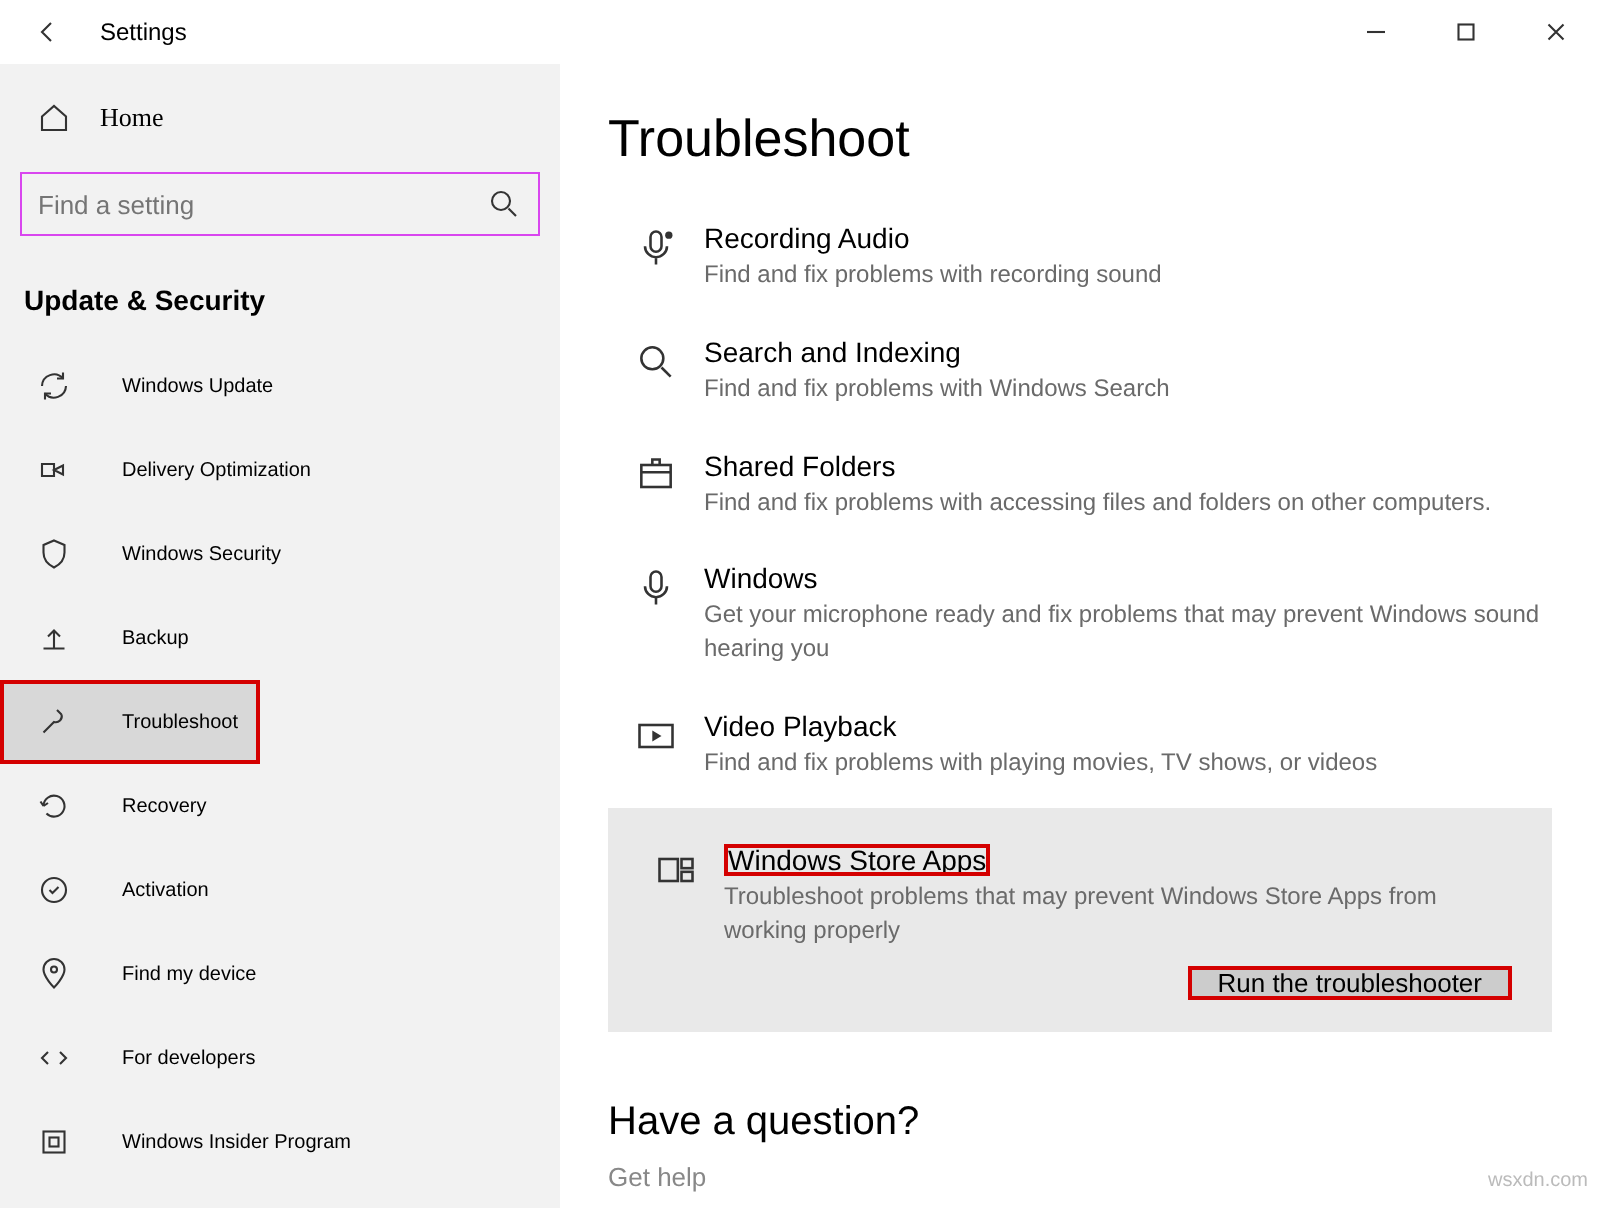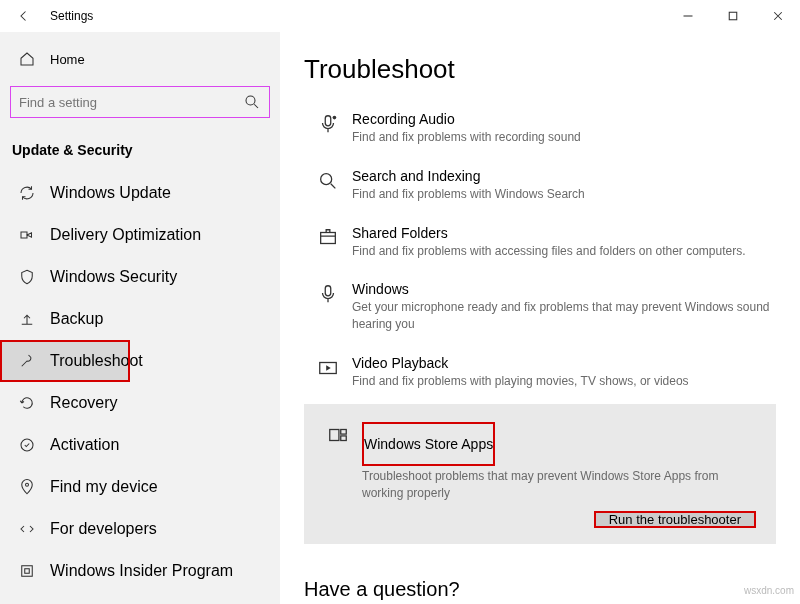--- a/index.html
+++ b/index.html
@@ -4,27 +4,27 @@
 <style>
 * { box-sizing: border-box; margin: 0; padding: 0; }
 body { font-family: "Segoe UI", Arial, sans-serif; font-size: 13px; color: #000; background: #fff; width: 800px; height: 604px; overflow: hidden; position: relative; }
 .titlebar { height: 32px; display: flex; align-items: center; padding-left: 8px; background: #fff; }
 .titlebar .back { width: 32px; height: 32px; display: flex; align-items: center; justify-content: center; }
 .titlebar .title { margin-left: 10px; font-size: 12px; }
 .titlebar .controls { margin-left: auto; display: flex; }
 .titlebar .controls div { width: 45px; height: 32px; display: flex; align-items: center; justify-content: center; font-size: 12px; }
 .content { display: flex; height: calc(100% - 32px); }
 .sidebar { width: 280px; background: #f2f2f2; padding: 8px 0 0 0; overflow-y: auto; }
-.home { display: flex; align-items: center; padding: 10px 18px; font-size: 13px; }
+.home { display: flex; align-items: center; padding: 10px 18px; font-size: 13px; font-family: Liberation Serif, serif; }
 .home .icon { width: 18px; display: flex; justify-content: center; }
 .home .label { margin-left: 14px; }
 .searchbox { margin: 8px 10px 14px 10px; border: 1px solid #d946ef; height: 32px; display: flex; align-items: center; padding: 0 8px; background: #fff0; }
 .searchbox input { border: none; background: transparent; outline: none; font-size: 13px; flex: 1; color: #666; }
 .section-title { padding: 10px 12px 14px 12px; font-weight: 700; font-size: 14px; }
-.nav-item { display: flex; align-items: center; padding: 12px 18px; font-size: 16px; cursor: default; }
+.nav-item { display: flex; align-items: center; padding: 12px 18px; font-size: 10px; cursor: default; gap: 11px; }
 .nav-item .icon { width: 18px; display: flex; justify-content: center; }
 .nav-item .label { margin-left: 14px; }
 .nav-item.selected { background: #d8d8d8; }
 .highlight { outline: 2px solid #d40000; outline-offset: -2px; }
 .main { flex: 1; padding: 22px 24px 0 24px; overflow: hidden; }
 .page-title { font-size: 26px; font-weight: 400; margin-bottom: 18px; }
 .ts-item { display: flex; padding: 8px 6px 14px 6px; }
 .ts-item .ts-icon { width: 36px; display: flex; justify-content: center; padding-top: 2px; }
 .ts-item .ts-text { flex: 1; padding-left: 6px; }
 .ts-item .ts-title { font-size: 14px; color: #000; }
@@ -245,21 +245,21 @@
     <div class="ts-expanded">
       <div class="ts-item" style="padding-bottom:0;">
         <div class="ts-icon">
             <svg viewBox="0 0 24 24">
               <rect x="3" y="6" width="10" height="12"></rect>
               <rect x="15" y="6" width="6" height="5"></rect>
               <rect x="15" y="13" width="6" height="5"></rect>
             </svg>
           </div>
         <div class="ts-text">
-          <div class="ts-title highlight" style="display:inline-block; padding:14px 2px;">Windows Store Apps</div>
+          <div class="ts-title highlight" style="display:inline-block; padding:0 2px;">Windows Store Apps</div>
           <div class="ts-desc">Troubleshoot problems that may prevent Windows Store Apps from working properly</div>
         </div>
       </div>
       <div class="run-wrap">
         <button class="run-btn highlight">Run the troubleshooter</button>
       </div>
     </div>
 
     <div class="question">Have a question?</div>
     <div class="help-link">Get help</div>

